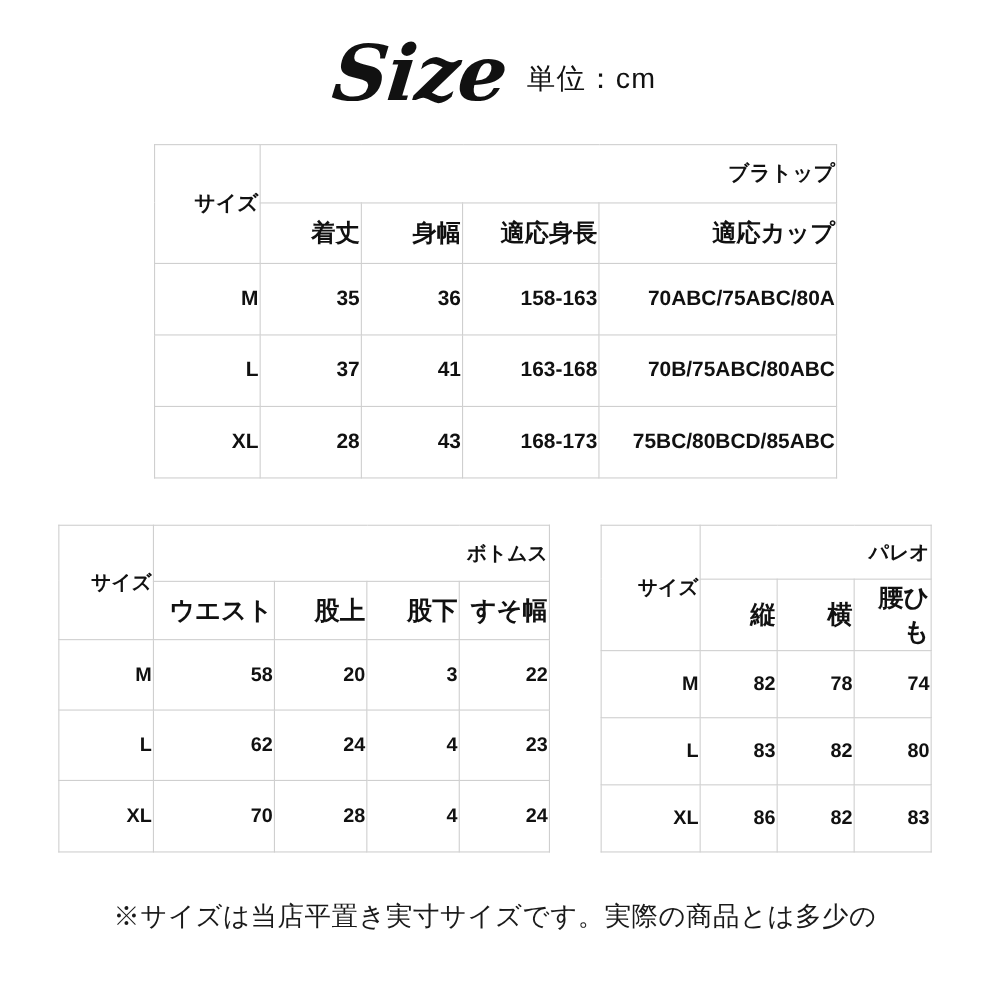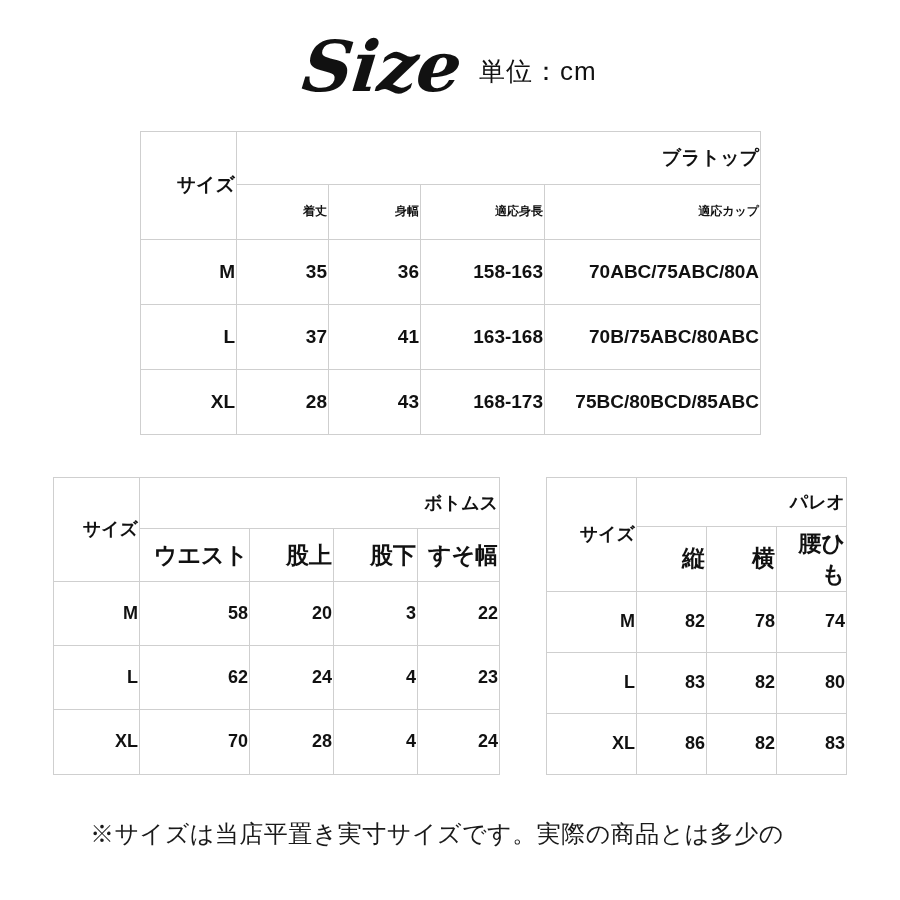--- a/index.html
+++ b/index.html
@@ -70,21 +70,21 @@
   }
   .top-table .hdr-size {
     font-size: 19px;
   }
   .top-table .group-hdr {
     font-size: 19px;
     height: 50px;
   }
   .top-table .sub-hdr {
     height: 52px;
-    font-size: 12px;
+    font-size: 22px;
     padding-left: 17px;
   }
   .col-size-top { width: 96px; }
   .col-a { width: 92px; }
   .col-b { width: 92px; }
   .col-c { width: 124px; }
   .col-d { width: 216px; }
 
   
   .bottom-row {
@@ -110,21 +110,21 @@
   .pareo-table { width: 300px; }
   .pr-col-size { width: 90px; }
   .pr-col-1 { width: 70px; }
   .pr-col-2 { width: 70px; }
   .pr-col-3 { width: 70px; }
 
   
   .note {
     margin: 40px auto 0 auto;
     width: 720px;
-    text-align: left;
+    text-align: center;
     font-size: 24px;
     line-height: 1.55;
     color: #1a1a1a;
     letter-spacing: 0.5px;
   }
   .note div { white-space: nowrap; }
 </style>
 </head>
 <body>
 

